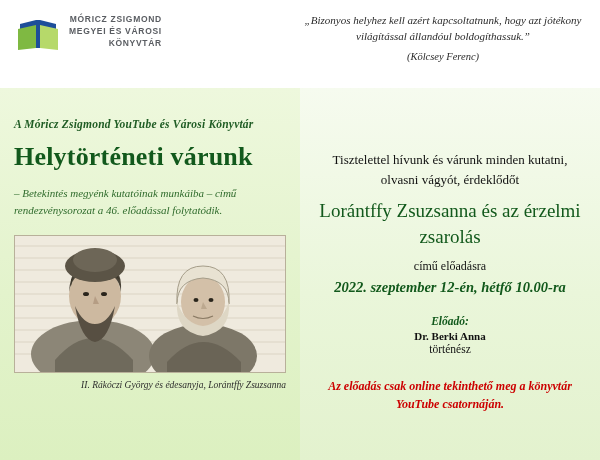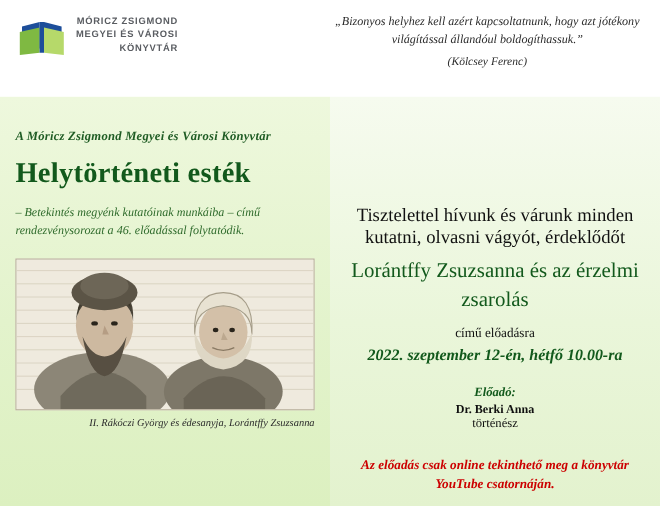--- a/index.html
+++ b/index.html
@@ -127,22 +127,22 @@
     text-align: center;
     font-family: "Liberation Serif", serif;
     font-size: 13px;
     font-weight: bold;
     letter-spacing: 9px;
     color: #b45f06;
   }
 
   
   .invite-lead {
-    margin-top: 98px;
-    font-size: 17px;
+    margin-top: 62px;
+    font-size: 13px;
     line-height: 20px;
     color: #111;
   }
   .lecture-title {
     margin-top: 8px;
     font-size: 19px;
     font-weight: normal;
     color: #12591c;
     line-height: 26px;
   }
@@ -208,22 +208,22 @@
     </div>
     <div class="quote-block">
       <div>„Bizonyos helyhez kell azért kapcsoltatnunk, hogy azt jótékony világítással állandóul boldogíthassuk.”</div>
       <div class="quote-author">(Kölcsey Ferenc)</div>
     </div>
   </div>
 
   <div class="body-wrap">
 
     <div class="left-col">
-      <div class="org-line">A Móricz Zsigmond Megyei és Városi Könyvtár</div>
-      <div class="main-title">Helytörténeti esték</div>
+      <div class="org-line">A Móricz Zsigmond YouTube és Városi Könyvtár</div>
+      <div class="main-title">Helytörténeti várunk</div>
       <div class="subtitle">– Betekintés megyénk kutatóinak munkáiba – című rendezvénysorozat a 46. előadással folytatódik.</div>
 
       <div class="picture">
         <svg width="270" height="136" viewBox="0 0 270 136" xmlns="http://www.w3.org/2000/svg">
           <rect x="0" y="0" width="270" height="136" fill="#efeade"></rect>
 
           <g stroke="#cfc8b4" stroke-width="0.6">
             <line x1="0" y1="10" x2="270" y2="10"></line>
               <line x1="0" y1="22" x2="270" y2="22"></line>
             <line x1="0" y1="34" x2="270" y2="34"></line>

